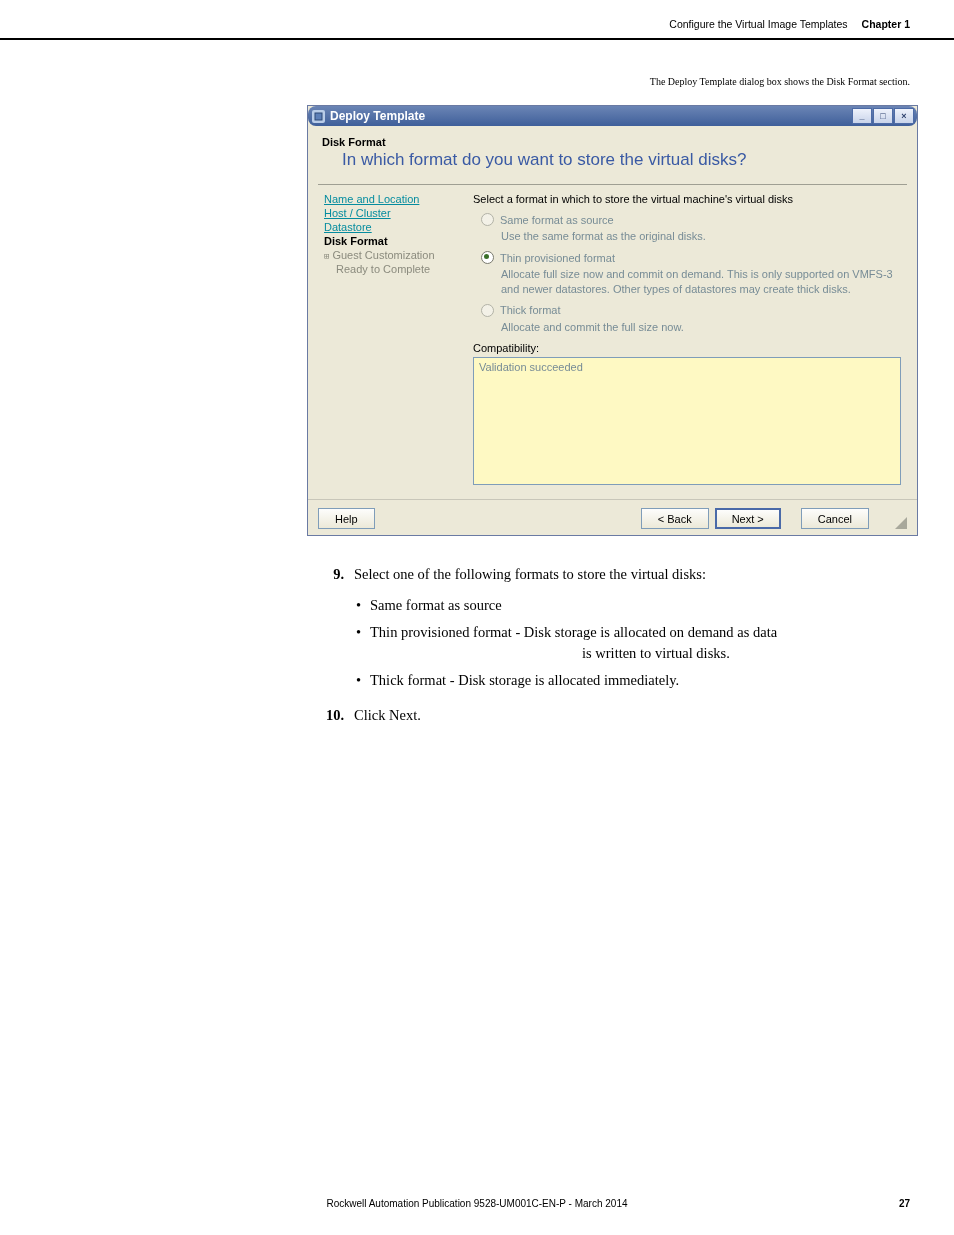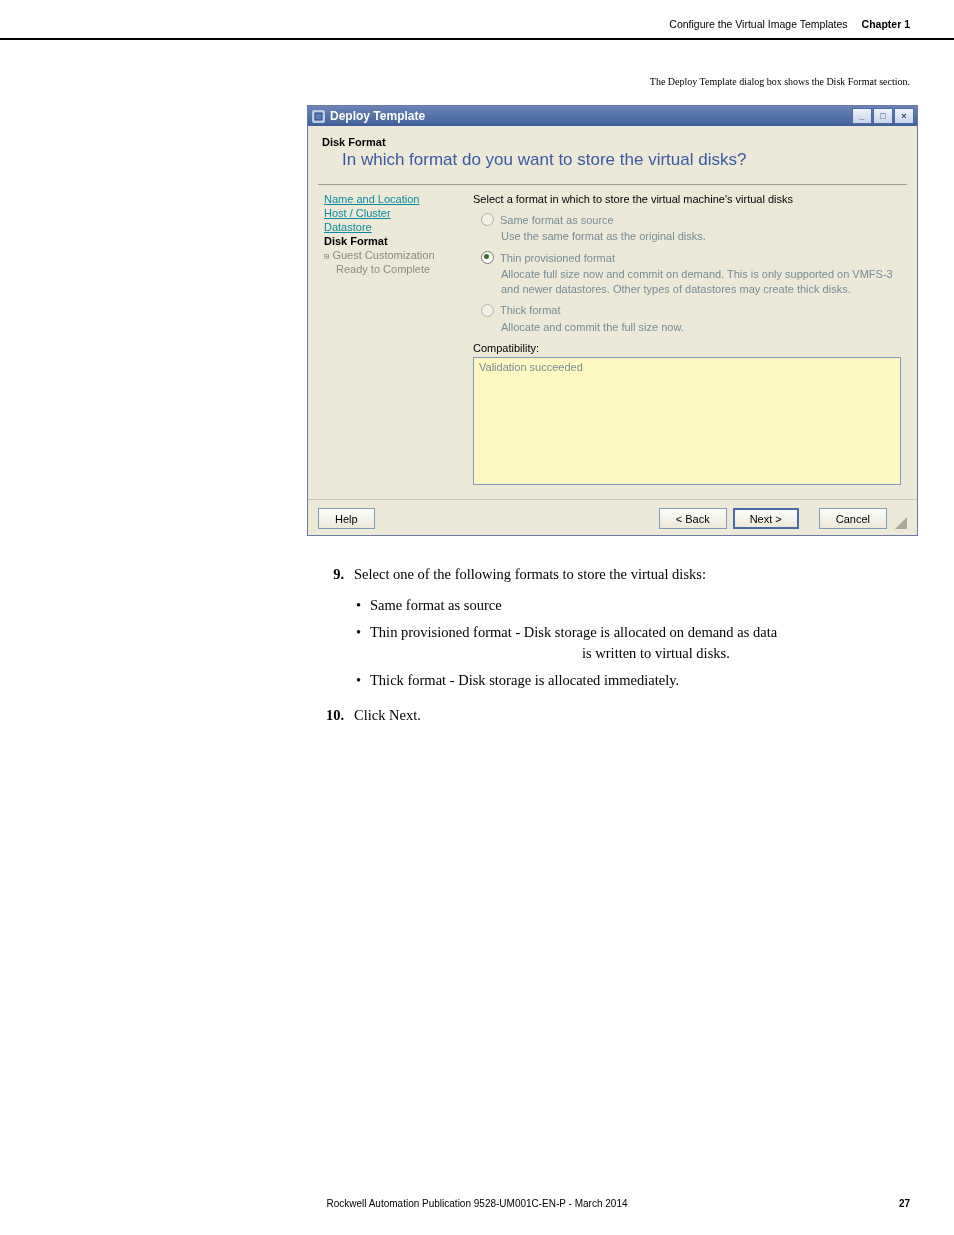--- a/index.html
+++ b/index.html
@@ -49,20 +49,21 @@
     box-sizing: border-box;
   }
   .titlebar {
     background: linear-gradient(#6b85b5, #3f5f9a);
     color: #fff;
     display: flex;
     align-items: center;
     padding: 2px 3px 2px 4px;
     font-weight: bold;
     font-size: 12px;
+    border-radius: 8px;
   }
   .titlebar .ticon {
     width: 13px;
     height: 13px;
     margin-right: 5px;
     display: flex;
     align-items: center;
     justify-content: center;
     background: #b9cce8;
     border-radius: 2px;
@@ -230,21 +231,21 @@
     content: "";
     position: absolute;
     right: 0; bottom: 0;
     width: 0; height: 0;
     border-right: 12px solid #a8a89b;
     border-top: 12px solid transparent;
   }
   .gripwrap {
     display: flex;
     align-items: flex-end;
-    gap: 4px;
+    gap: 22px;
   }
 
   
   .list-section {
     margin: 28px 0 0 270px;
     font-family: Georgia, 'Times New Roman', serif;
     font-size: 14.5px;
     line-height: 1.45;
   }
   .olstep {

